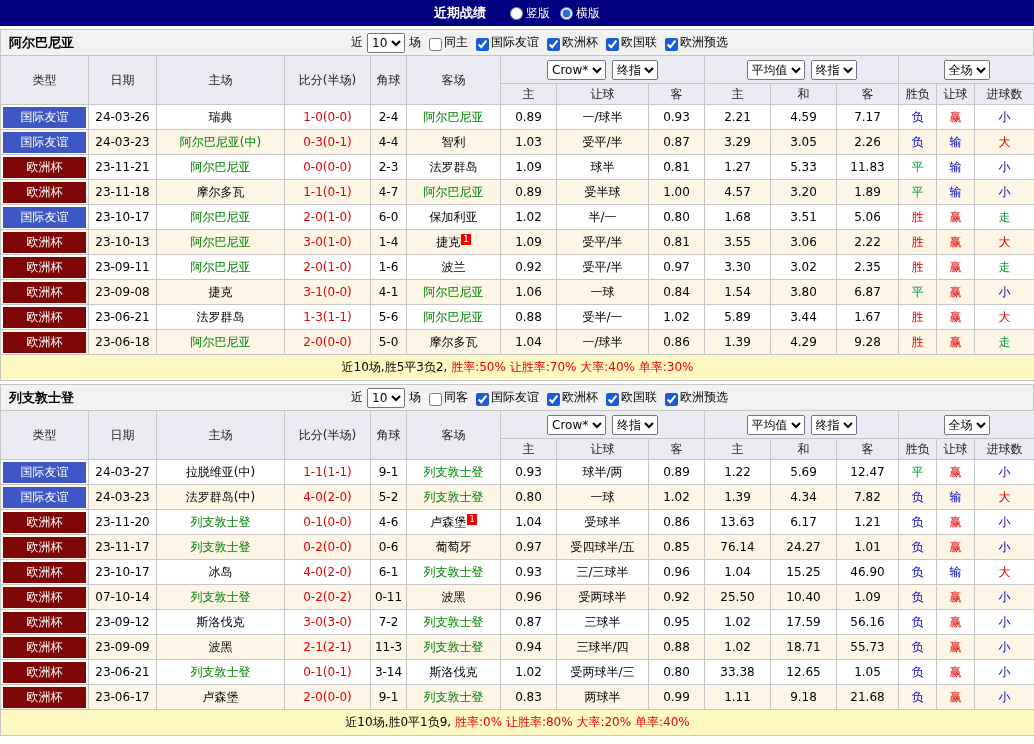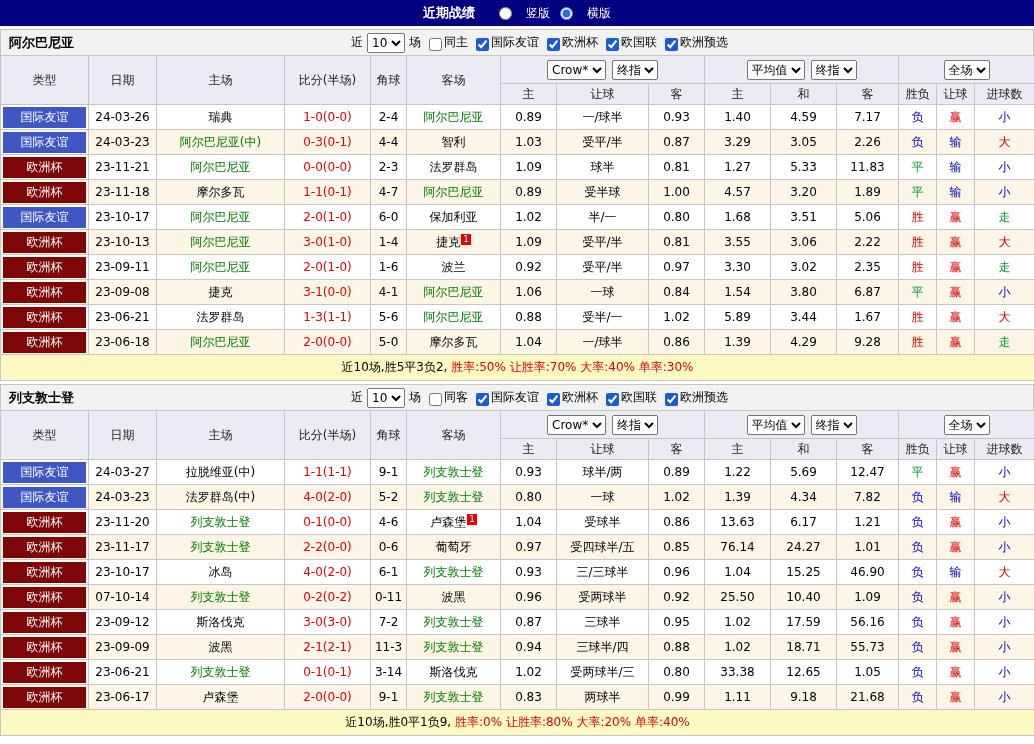--- a/index.html
+++ b/index.html
@@ -6,21 +6,21 @@
     --c-topbar:#000080; --c-friendly:#3f56c5; --c-eurocup:#7e0606;
     --c-focus:#008000; --c-score:#e60000;
     --c-red:#dd0000; --c-blue:#0000cc; --c-green:#009933;
   }
   *{box-sizing:border-box}
   body{margin:0;width:1034px;background:#fff;color:#000;
        font-family:"DejaVu Sans","Liberation Sans",sans-serif;font-size:12px}
   .topbar{height:26px;background:var(--c-topbar);display:flex;align-items:center;
           justify-content:center;gap:10px}
   .topbar .title{font-weight:bold;font-size:13px;color:#fff;margin-right:14px}
-  .topbar label{color:#fff;display:flex;gap:14px;cursor:pointer}
+  .topbar label{color:#fff;display:flex;gap:3px;cursor:pointer}
   .topbar input{margin:0;accent-color:#2b6be4}
   .section{margin-top:3px}
   .sec-head{height:26px;background:#f2f2f2;border:1px solid #c6c6c6;border-bottom:none;
             display:flex;align-items:center}
   .team-name{font-weight:bold;font-size:13px;padding-left:8px;width:350px}
   .filters{display:flex;align-items:center}
   .filters .cb{display:flex;align-items:flex-end;cursor:pointer}
   .filters .cb input{margin:0 2px 0 8px;accent-color:#1a5cd7}
   .filters .count-select{margin:0 4px;height:20px}
   select{font-size:12px;height:20px;font-family:inherit;margin:0 3px}
@@ -136,21 +136,21 @@
               <div class="type-badge friendly">国际友谊</div>
             </td>
             <td>24-03-26</td>
             <td><span class="">瑞典</span></td>
             <td class="score">1-0(0-0)</td>
             <td>2-4</td>
             <td><span class="focus">阿尔巴尼亚</span></td>
             <td>0.89</td>
             <td>一/球半</td>
             <td>0.93</td>
-            <td>1.40</td>
+            <td>2.21</td>
             <td>4.59</td>
             <td>7.17</td>
             <td class="res blue">负</td>
             <td class="res red">赢</td>
             <td class="res blue">小</td>
           </tr>
           <tr>
             <td class="type-cell">
               <div class="type-badge friendly">国际友谊</div>
             </td>
@@ -457,21 +457,21 @@
             <td class="res blue">负</td>
             <td class="res red">赢</td>
             <td class="res blue">小</td>
           </tr>
           <tr>
             <td class="type-cell">
               <div class="type-badge eurocup">欧洲杯</div>
             </td>
             <td>23-11-17</td>
             <td><span class="focus">列支敦士登</span></td>
-            <td class="score">2-2(0-0)</td>
+            <td class="score">0-2(0-0)</td>
             <td>0-6</td>
             <td><span class="">葡萄牙</span></td>
             <td>0.97</td>
             <td>受四球半/五</td>
             <td>0.85</td>
             <td>76.14</td>
             <td>24.27</td>
             <td>1.01</td>
             <td class="res blue">负</td>
             <td class="res red">赢</td>

